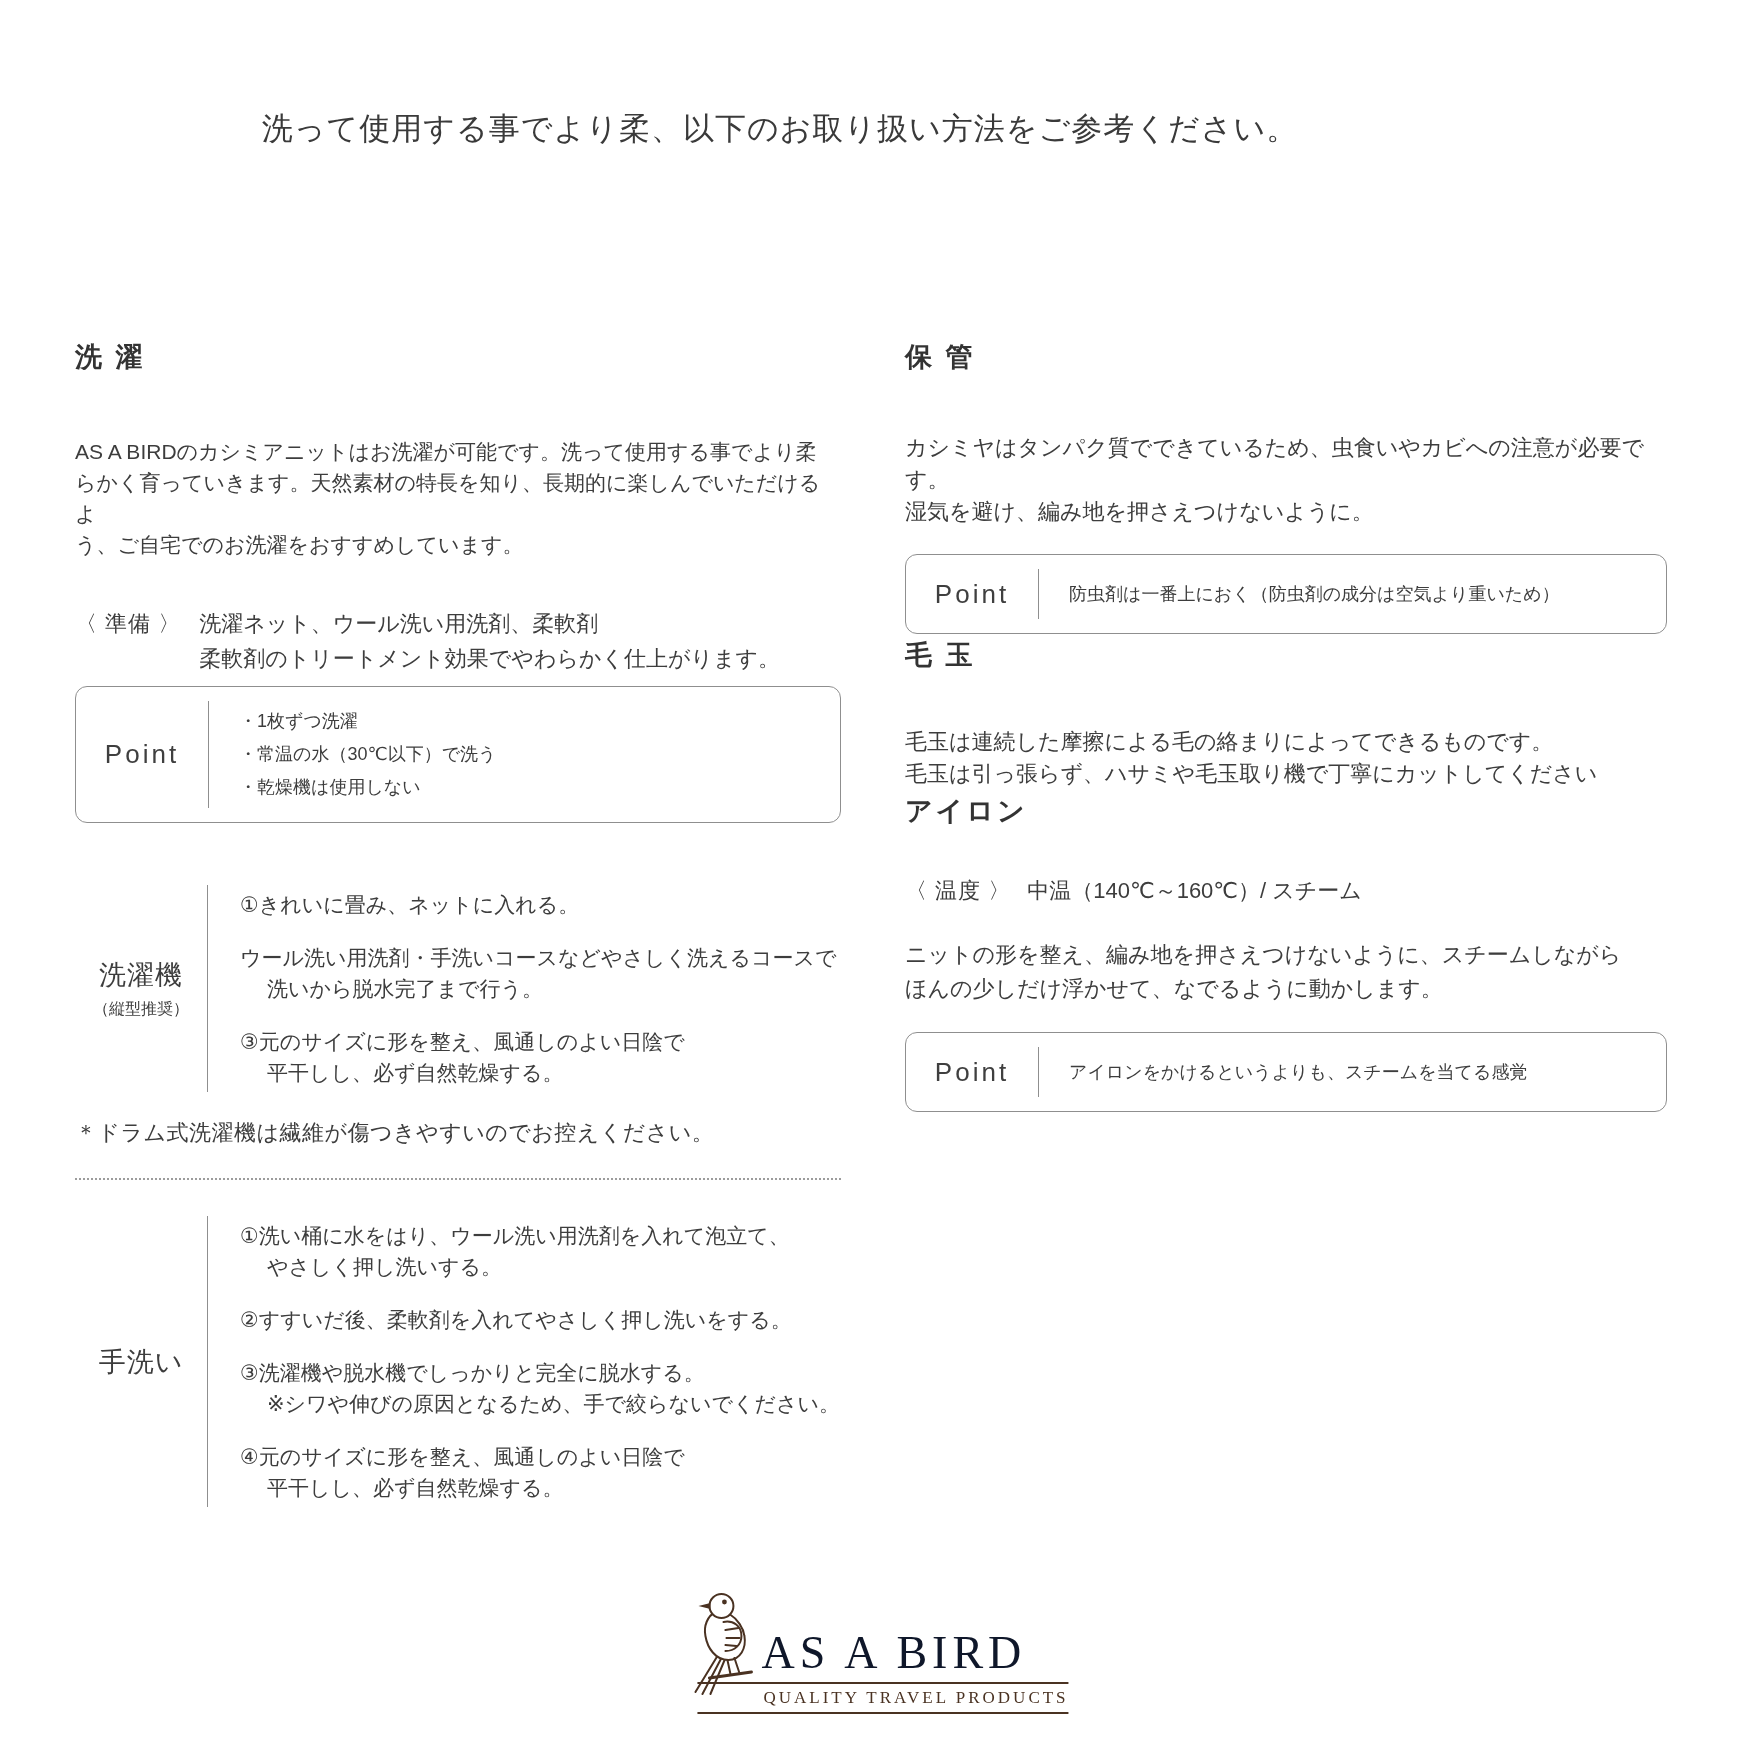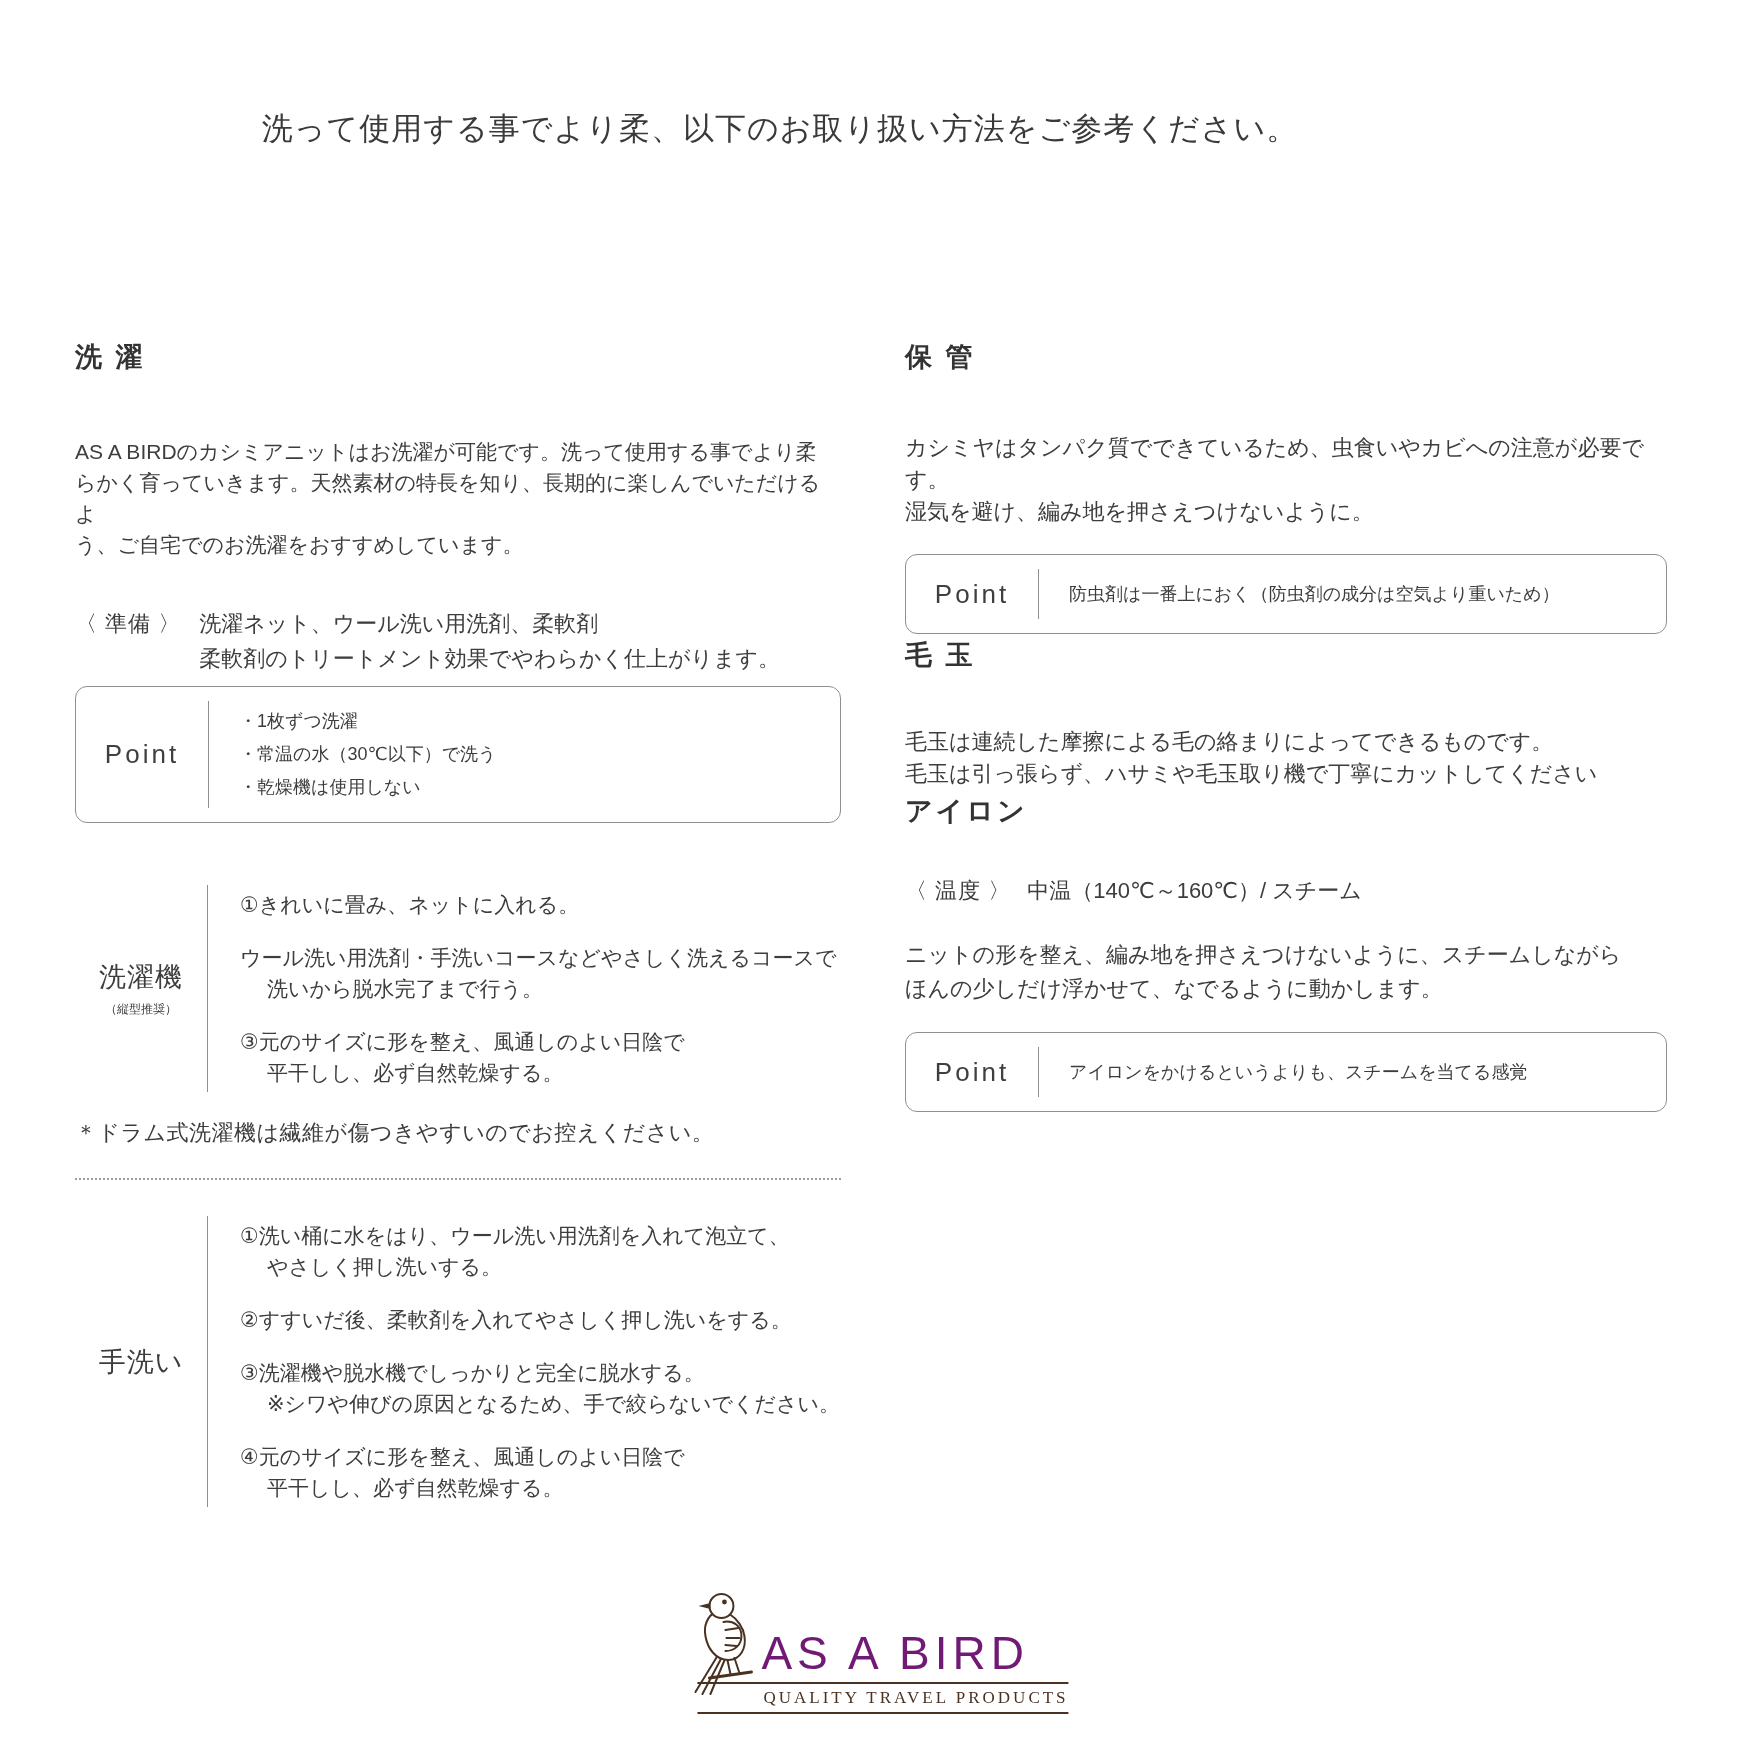--- a/index.html
+++ b/index.html
@@ -47,21 +47,21 @@
   .point-body{padding:18px 20px 18px 30px;font-size:18px;line-height:33px;}
   .point-box.slim{margin-top:26px;min-height:78px;}
   .point-box.slim .point-body{padding:12px 16px 12px 30px;}
 
   .method{display:flex;margin-top:62px;}
   .method-label{
     flex:0 0 132px;display:flex;flex-direction:column;
     align-items:center;justify-content:center;text-align:center;
   }
   .method-name{font-size:27px;letter-spacing:1px;color:#3d3d3d;}
-  .method-sub{font-size:12px;margin-top:6px;color:#3d3d3d;}
+  .method-sub{font-size:16px;margin-top:6px;color:#3d3d3d;}
   .method-divider{width:0;border-left:1.5px solid #8f8f8f;}
   .method-steps{padding:4px 0 4px 32px;font-size:21px;line-height:31px;}
   .step{margin-bottom:22px;}
   .step:last-child{margin-bottom:0;}
   .step .cont{padding-left:27px;}
 
   .drum-note{margin-top:26px;font-size:22px;letter-spacing:0.5px;}
   .dotted-divider{margin-top:30px;border-top:2.5px dotted #9c9c9c;width:100%;height:0;}
   .method.hand{margin-top:36px;}
 
@@ -75,22 +75,22 @@
   .storage-para{margin-top:54px;font-size:22px;line-height:32px;}
   .pilling-para{margin-top:50px;font-size:22px;line-height:32px;}
 
   .logo{
     position:absolute;left:50%;top:1588px;transform:translateX(-50%);
     display:flex;align-items:flex-end;
   }
   .logo-bird{flex:0 0 auto;margin-right:-6px;margin-bottom:10px;}
   .logo-text{display:flex;flex-direction:column;}
   .logo-name{
-    font-family:Liberation Sans, sans-serif;
-    font-size:46px;letter-spacing:5px;color:#701a75;line-height:50px;
+    font-family:Liberation Serif, serif;
+    font-size:46px;letter-spacing:5px;color:#0f172a;line-height:50px;
     white-space:nowrap;
   }
   .logo-rule{border-top:2px solid #4a3222;width:calc(100% + 64px);margin-left:-64px;margin-top:4px;}
   .logo-tagline{
     font-family:"Liberation Serif","DejaVu Serif",serif;
     font-size:17px;letter-spacing:3px;color:#4a3222;
     padding:4px 0 4px 2px;white-space:nowrap;
   }
 </style>
 </head>

